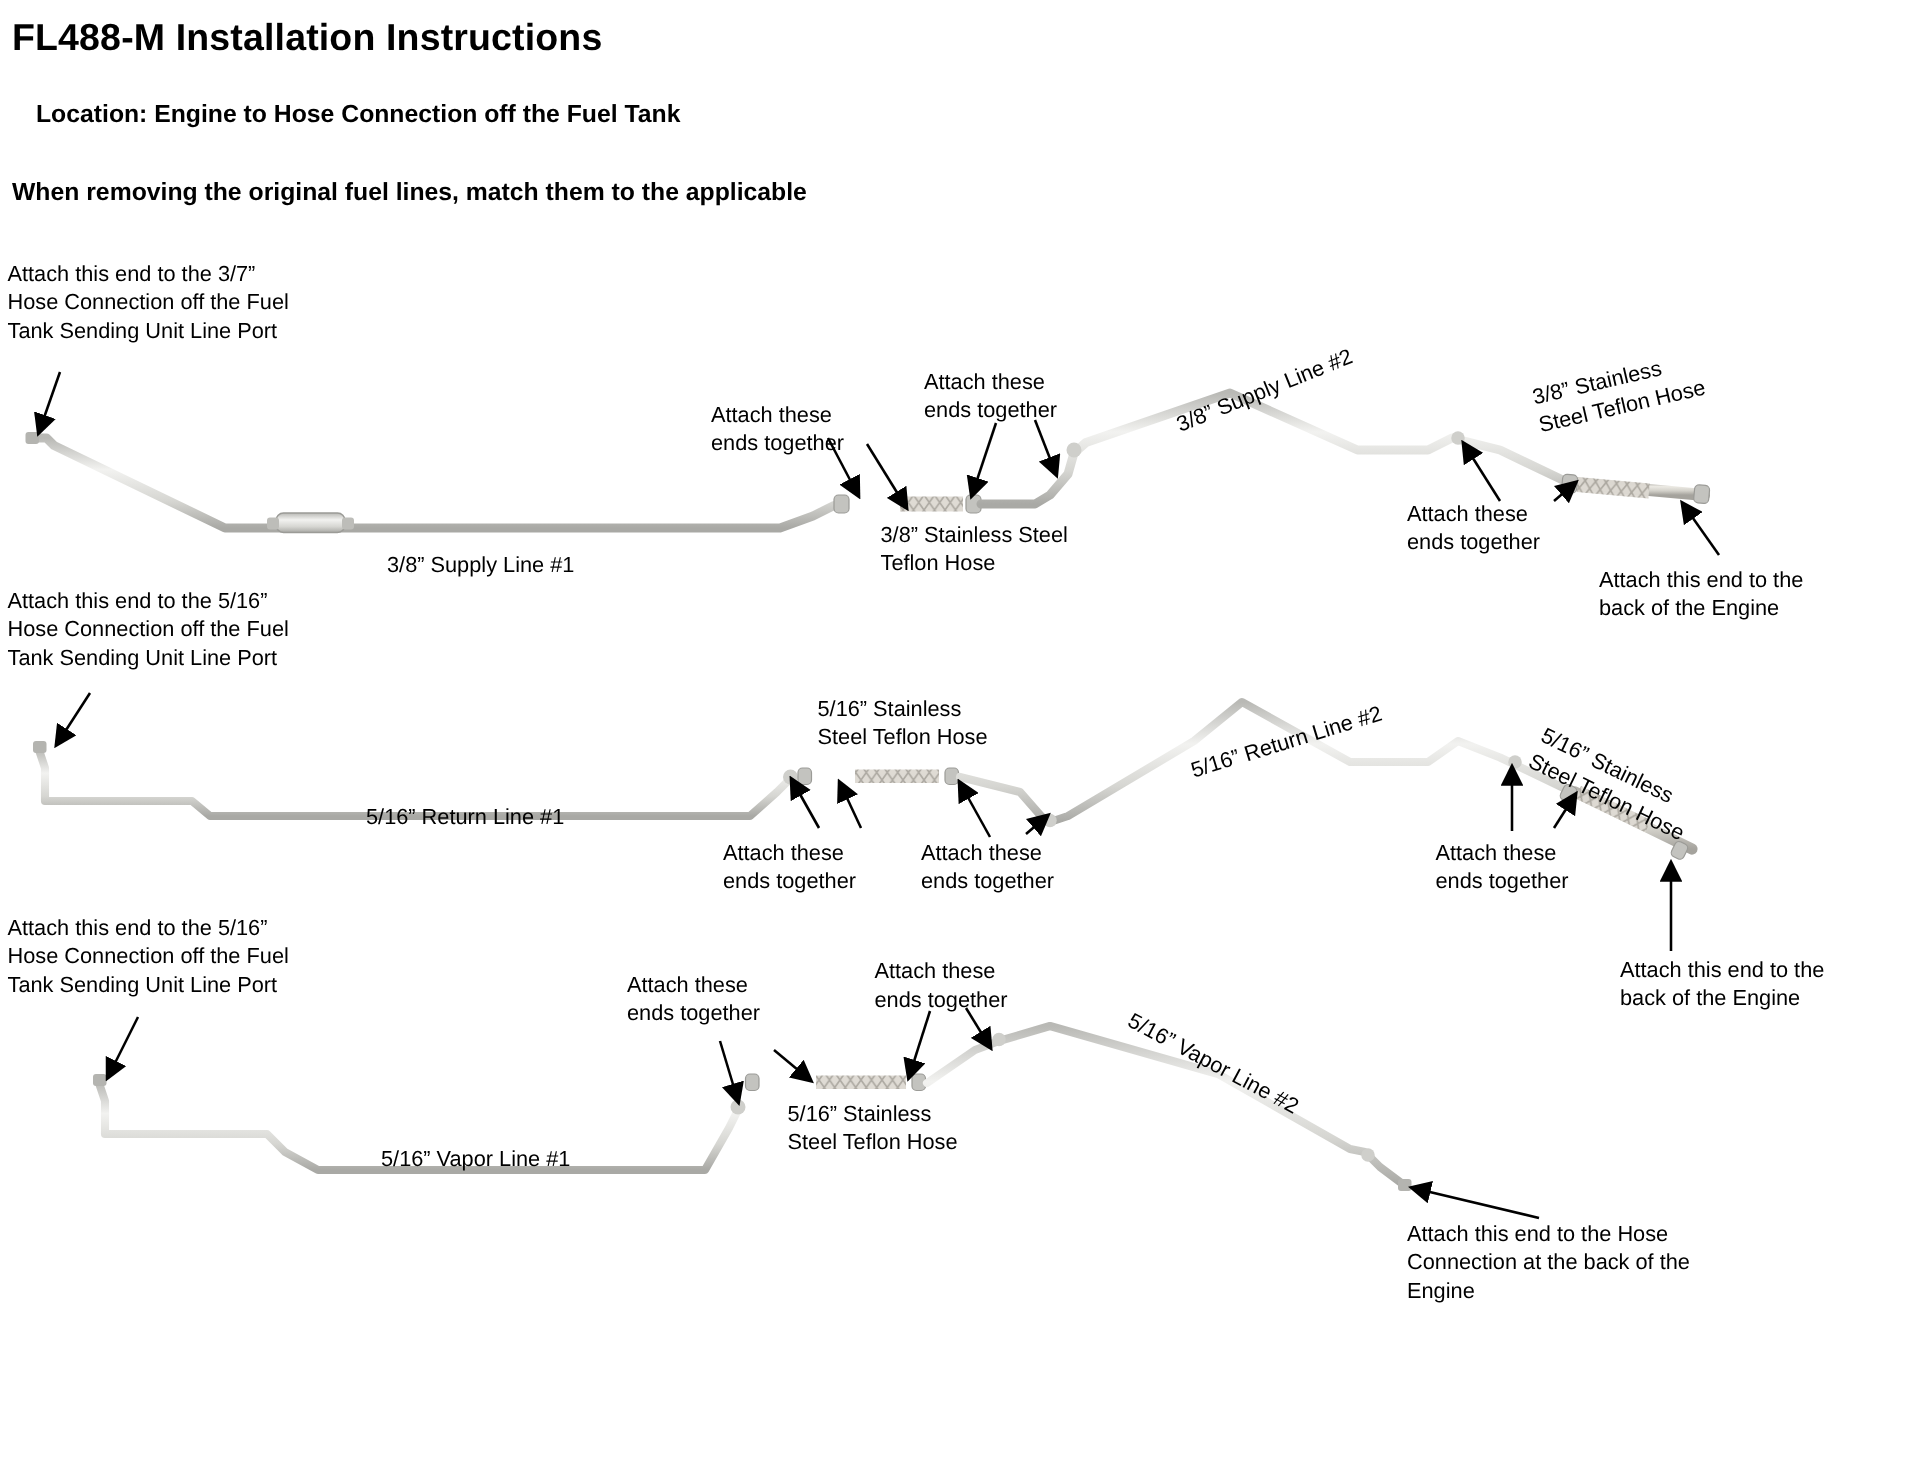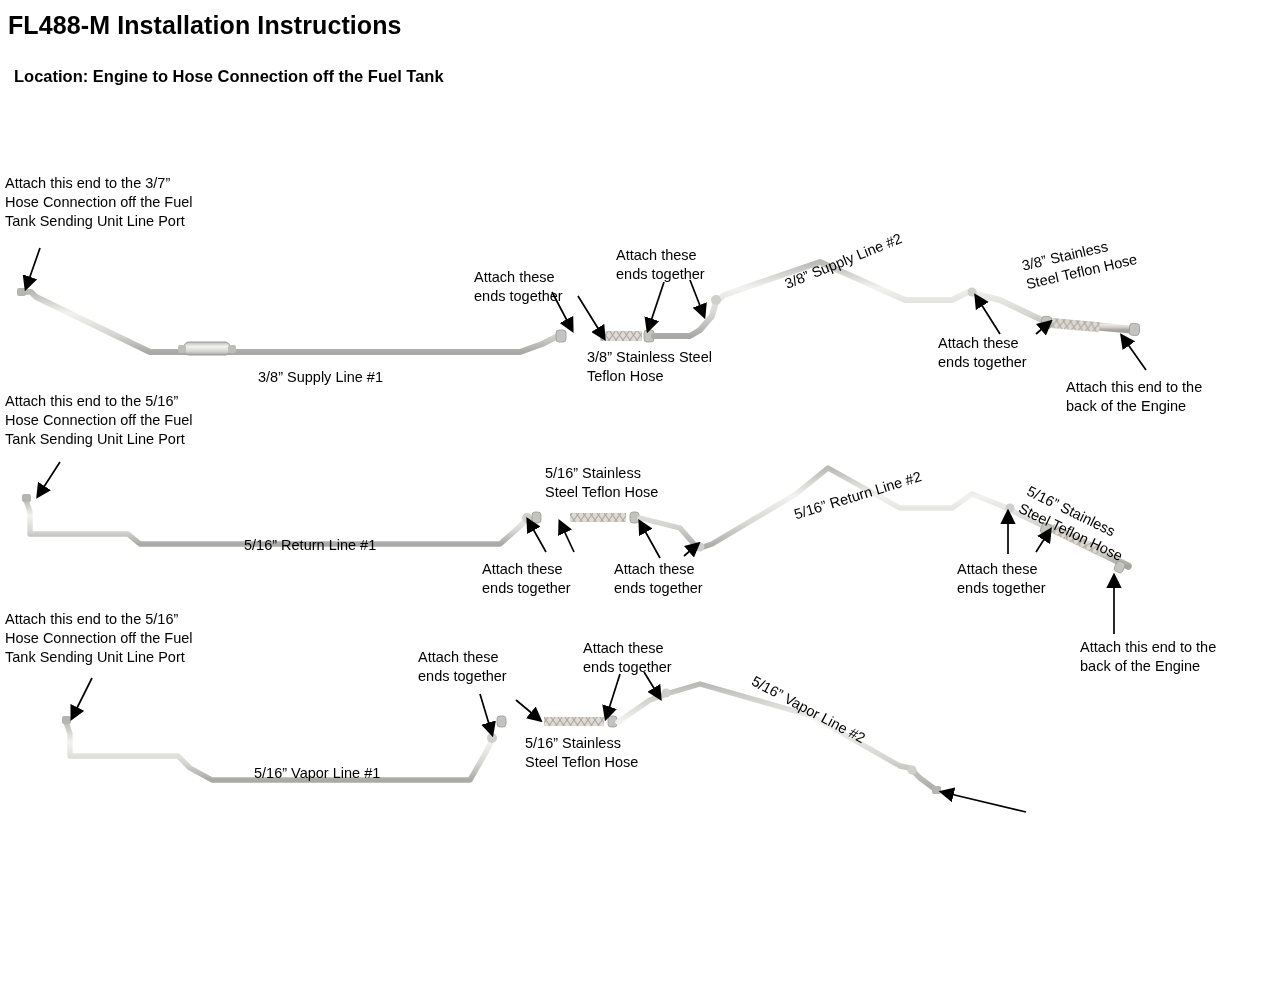--- a/index.html
+++ b/index.html
@@ -53,22 +53,23 @@
     pointer-events: none;
   }
 </style>
 </head>
 <body>
 
 <div id="stage">
 
   <div class="txt title" style="left:8px; top:9px;">FL488-M Installation Instructions</div>
 
-  <div class="txt subhead" style="left:14px; top:66px;">Location: Engine to Hose Connection off the Fuel Tank</div>
-
+  <div class="txt subhead" style="left:24px; top:66px;">Location: Engine to Hose Connection off the Fuel Tank</div>
+
+  <div class="txt subhead" style="left:8px; top:118px;">When removing the original fuel lines, match them to the applicable</div>
 
   <svg class="overlay" viewBox="0 0 1280 989" xmlns="http://www.w3.org/2000/svg">
     <defs>
       <linearGradient id="tubeGrad" x1="0" y1="0" x2="0" y2="1">
         <stop offset="0%" stop-color="#b9b9b5"></stop>
         <stop offset="35%" stop-color="#f2f2f0"></stop>
         <stop offset="70%" stop-color="#d6d6d2"></stop>
         <stop offset="100%" stop-color="#a9a9a5"></stop>
       </linearGradient>
       <linearGradient id="hoseGrad" x1="0" y1="0" x2="0" y2="1">
@@ -255,15 +256,18 @@
 ends together</div>
 
   <div class="txt lbl" style="left:583px; top:639px;">Attach these
 ends together</div>
 
   <div class="txt lbl" style="left:525px; top:734px;">5/16” Stainless
 Steel Teflon Hose</div>
 
   <div class="txt lbl rot" style="left:757px; top:672px; transform: rotate(28deg);">5/16” Vapor Line #2</div>
 
+  <div class="txt lbl" style="left:938px; top:814px;">Attach this end to the Hose
+Connection at the back of the
+Engine</div>
 
 
 </div>
 
 </body></html>

